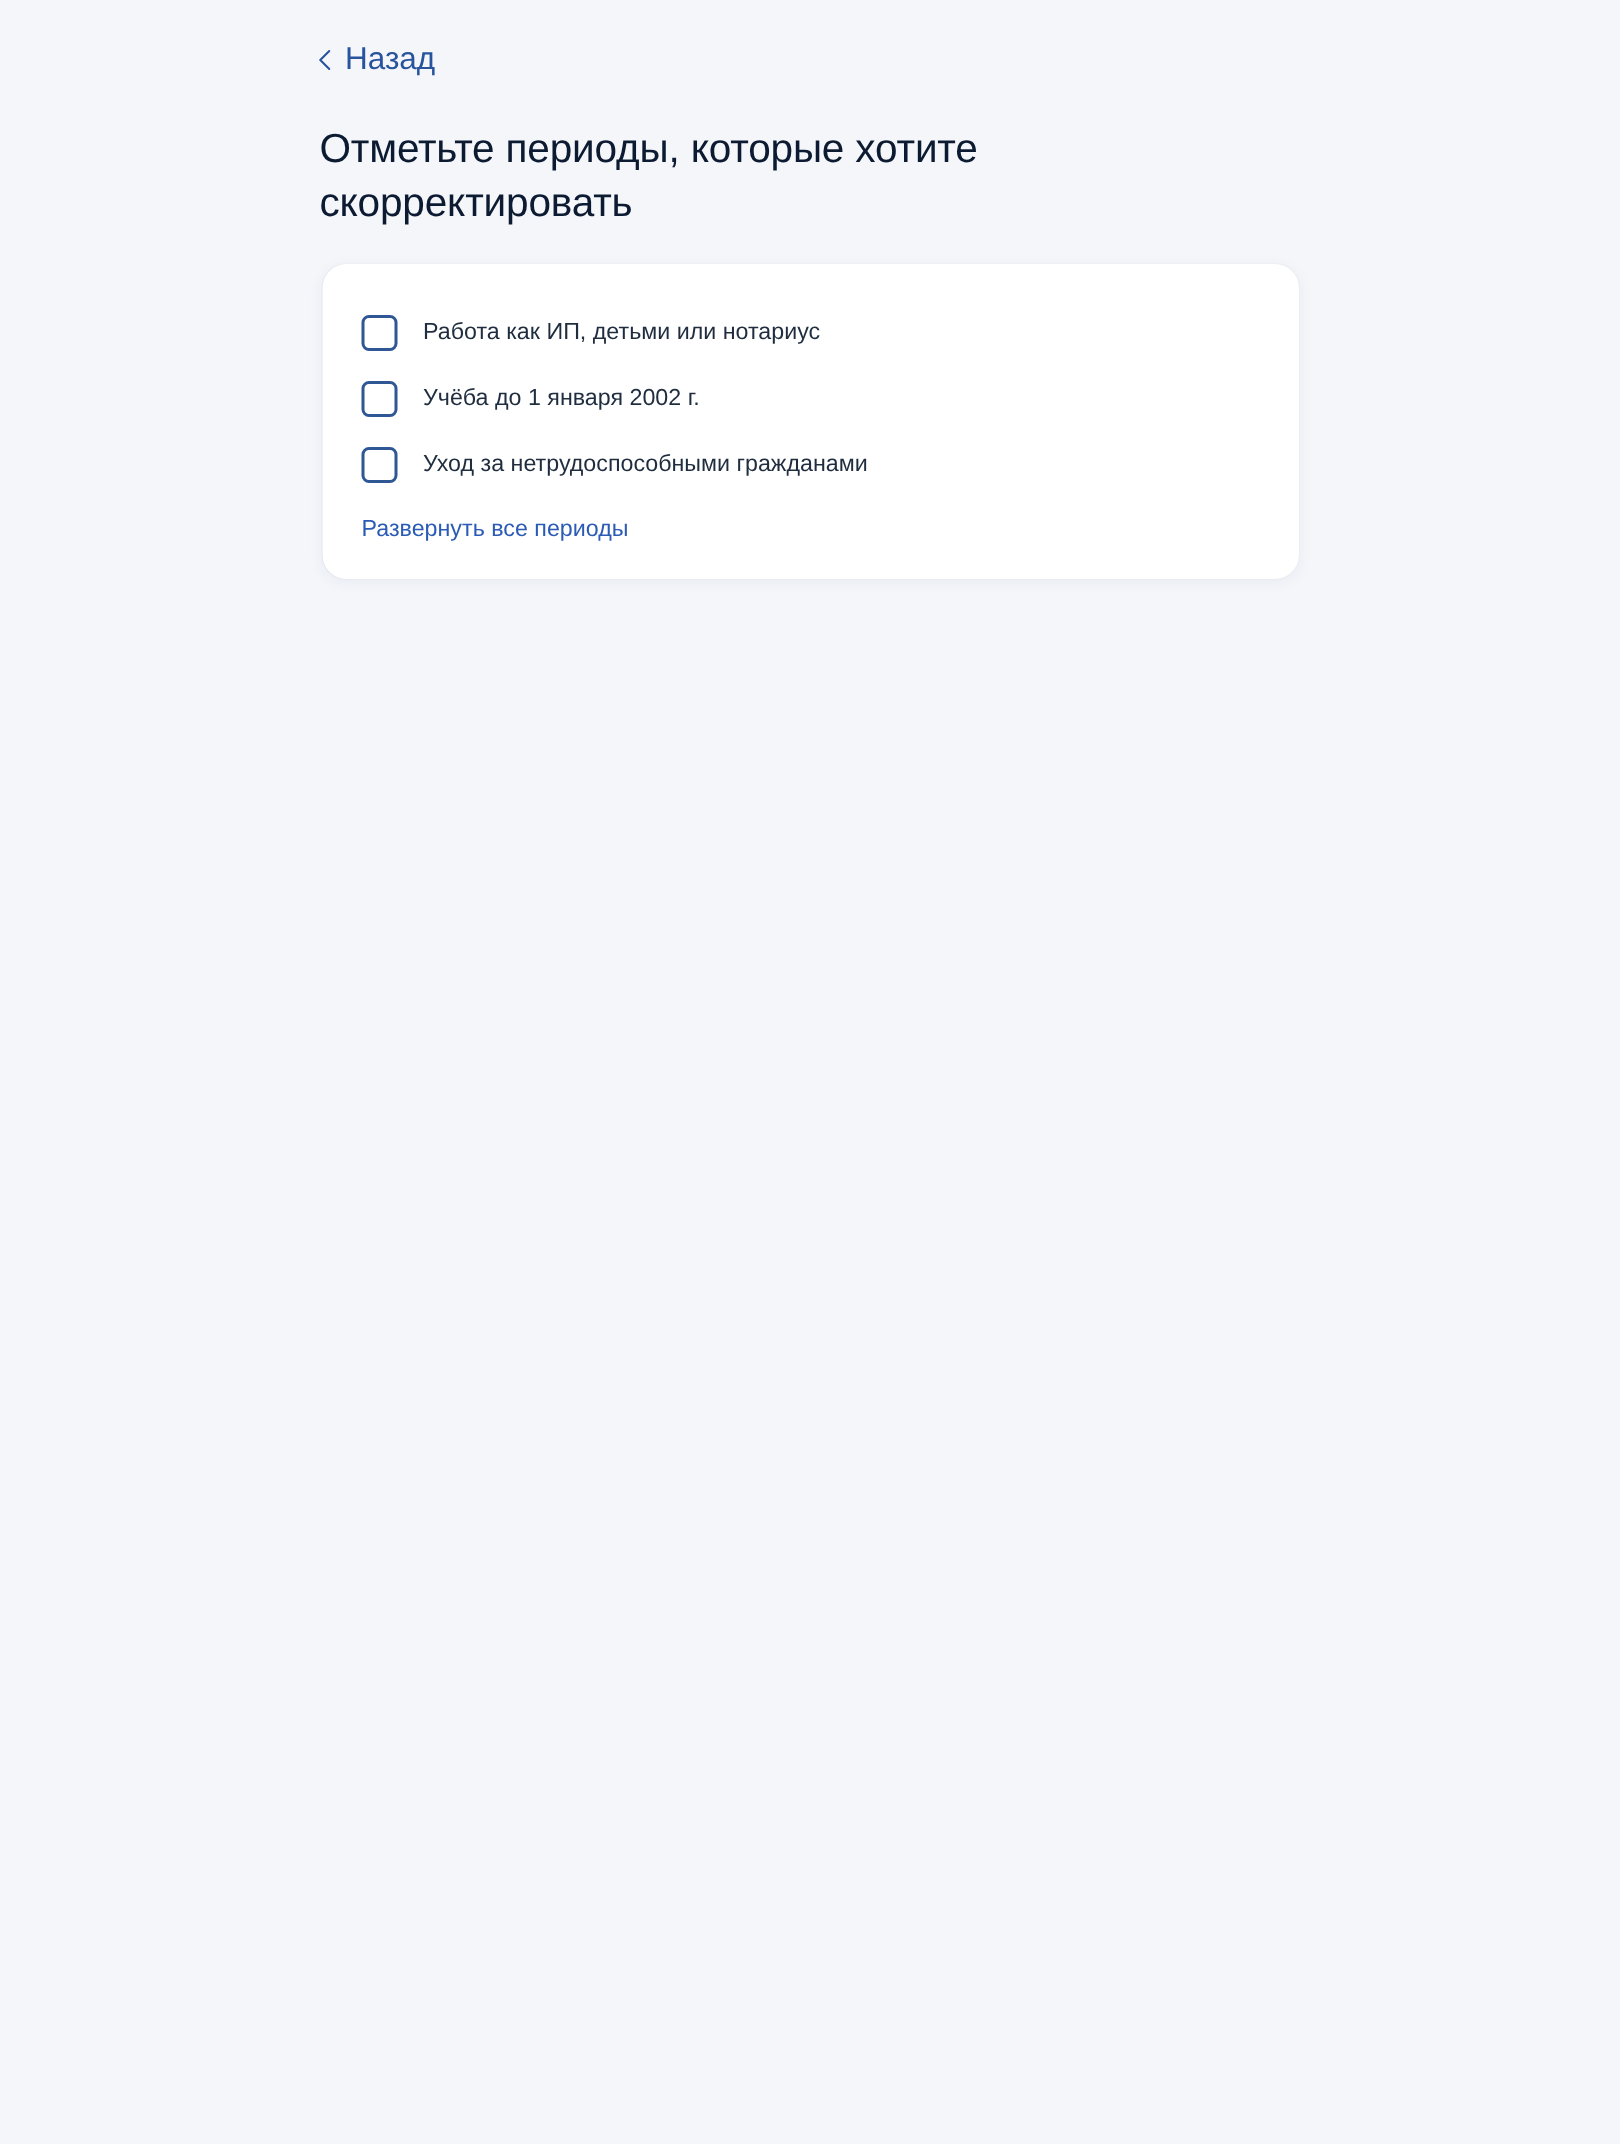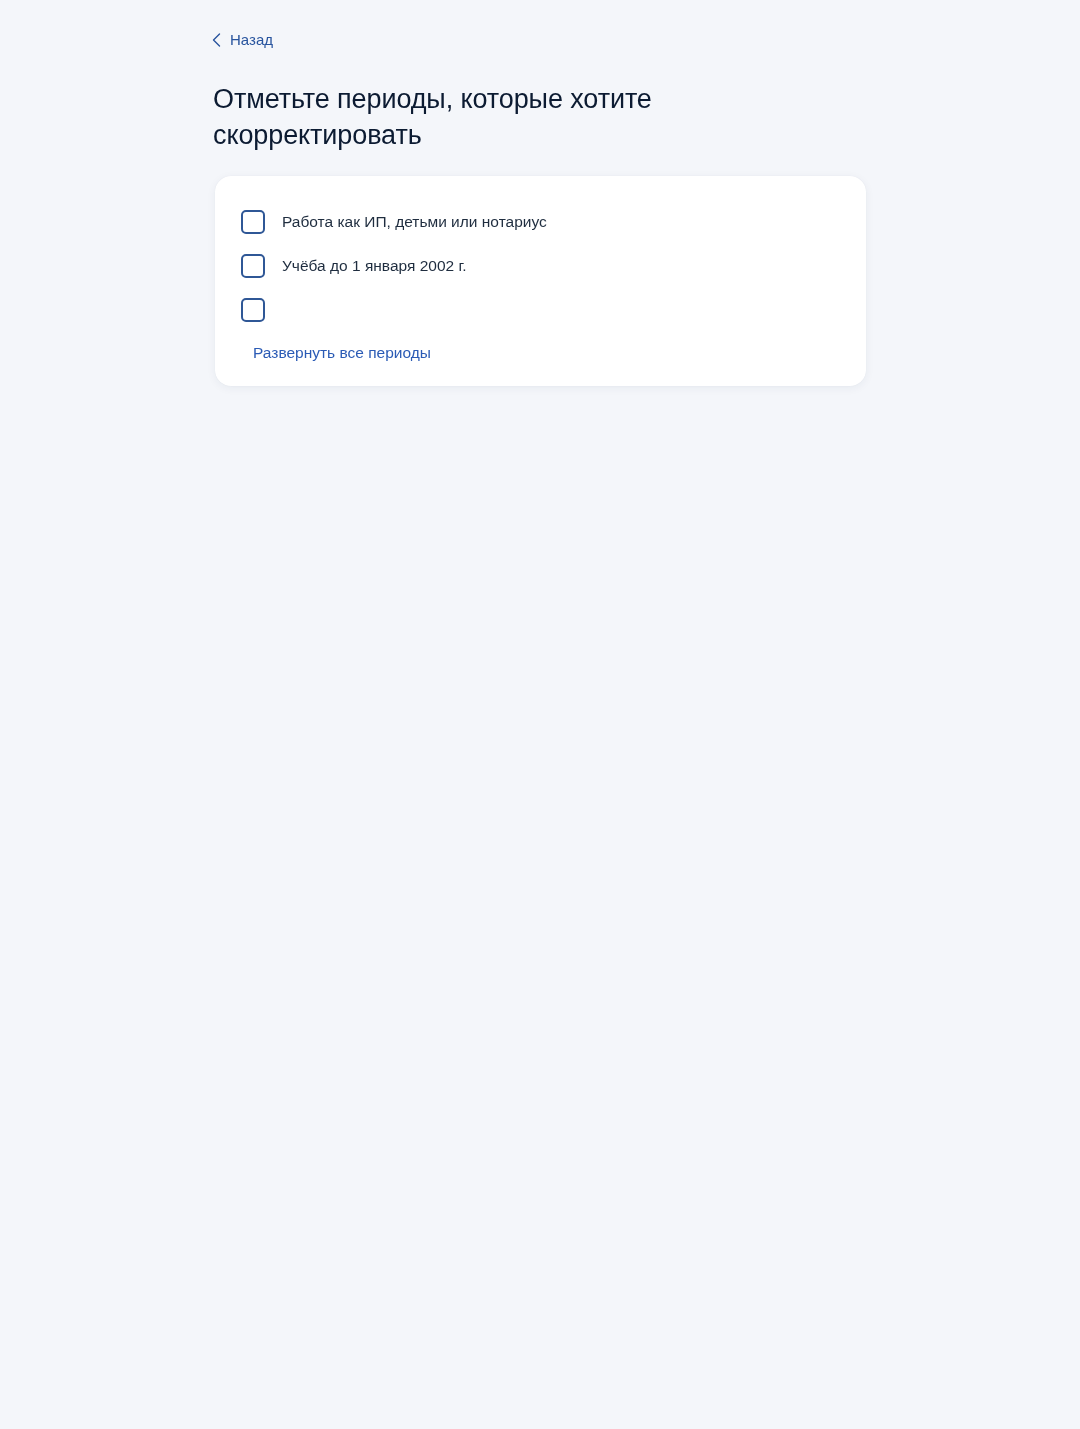--- a/index.html
+++ b/index.html
@@ -36,21 +36,21 @@
     cursor: pointer;
     user-select: none;
   }
   .back-link .chev {
     display: block;
     width: 9px;
     height: 14px;
     flex: none;
   }
   .back-link .chev svg { display: block; }
-  .back-label { color: #28549e; font-size: 15px; }
+  .back-label { color: #28549e; font-size: 21px; }
 
   
   .page-title {
     position: absolute;
     left: 213px;
     top: 81px;
     width: 520px;
     font-size: 27px;
     line-height: 36px;
     font-weight: 400;
@@ -96,21 +96,21 @@
 
   .option-label {
     font-size: 15.5px;
     line-height: 22px;
     color: #1f2d3f;
     white-space: nowrap;
   }
 
   .expand-link {
     margin-top: 10px;
-    margin-left: 12px;
+    margin-left: 0px;
     font-size: 15.5px;
     line-height: 22px;
     color: #2b5bb5;
     cursor: pointer;
     display: inline-block;
     width: fit-content;
     user-select: none;
   }
 
   
@@ -158,20 +158,21 @@
       </div>
 
       <div class="option-row">
         <span class="checkbox"></span>
         <span class="option-label">Учёба до 1 января 2002 г.</span>
       </div>
 
 
       <div class="option-row">
         <span class="checkbox"></span>
+        <span class="option-label">Уход за нетрудоспособными гражданами</span>
       </div>
 
     </div>
 
     <span class="expand-link">Развернуть все периоды</span>
   </div>
 
 
 </div>
 

